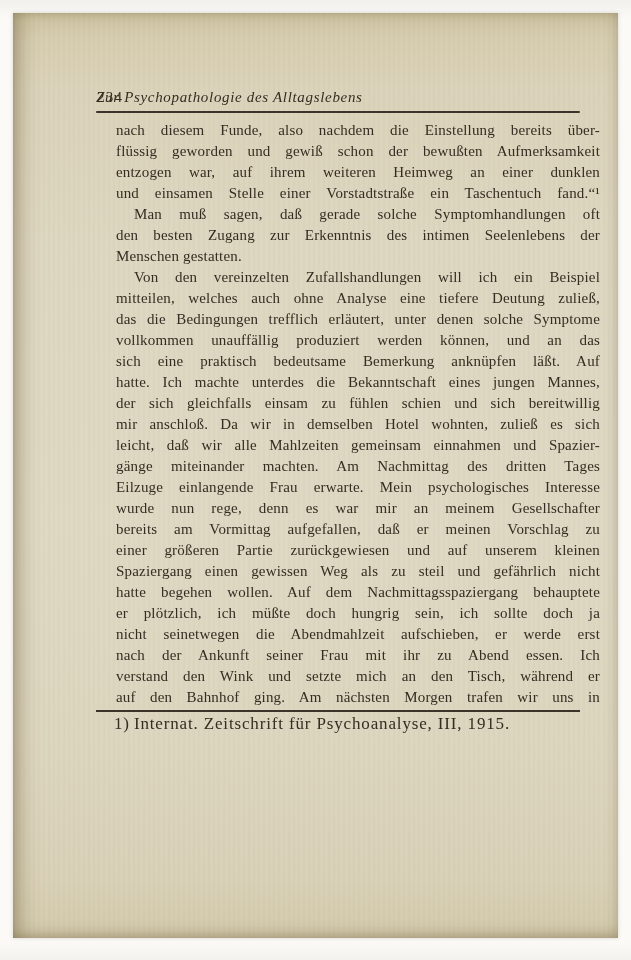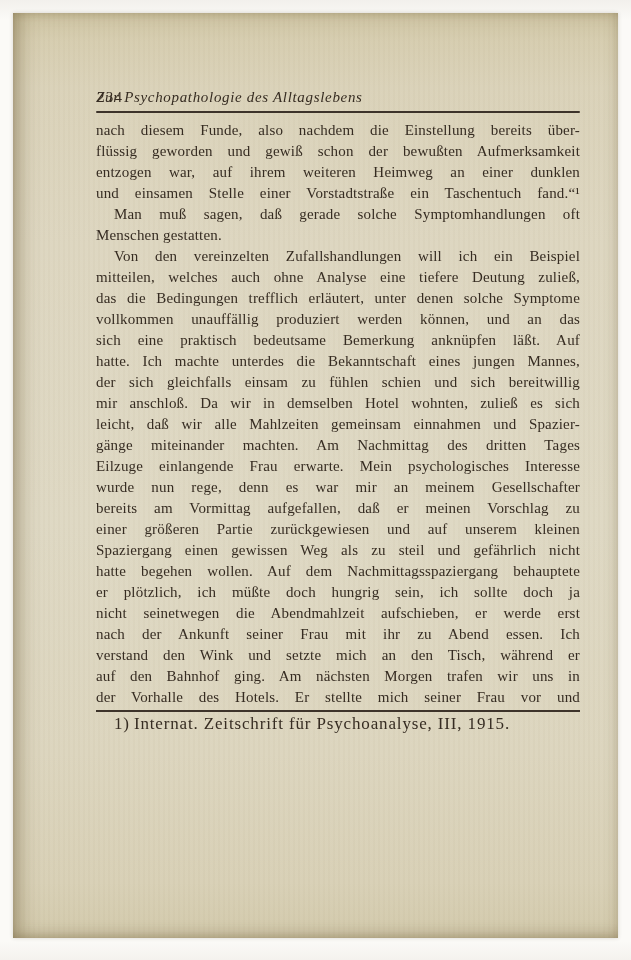--- a/index.html
+++ b/index.html
@@ -64,20 +64,21 @@
     background: #3d332a;
     margin-top: 4px;
     border-radius: 1px;
   }
   .body-text {
     width: 484px;
     margin-top: 7px;
     font-size: 15px;
     line-height: 21px;
     letter-spacing: 0.012em;
+    margin-left: 20px;
   }
   .line {
     height: 21px;
     text-align: justify;
     text-align-last: justify;
     white-space: normal;
     overflow: visible;
   }
   .line.indent { text-indent: 18px; }
   .line.last { text-align-last: left; }
@@ -107,20 +108,21 @@
       <span class="pagenum">234</span>
       <span class="runtitle">Zur Psychopathologie des Alltagslebens</span>
     </div>
     <div class="header-rule"></div>
     <div class="body-text">
         <div class="line">nach diesem Funde, also nachdem die Einstellung bereits über-</div>
         <div class="line">flüssig geworden und gewiß schon der bewußten Aufmerksamkeit</div>
         <div class="line">entzogen war, auf ihrem weiteren Heimweg an einer dunklen</div>
         <div class="line">und einsamen Stelle einer Vorstadtstraße ein Taschentuch fand.“¹</div>
         <div class="line indent">Man muß sagen, daß gerade solche Symptomhandlungen oft</div>
+        <div class="line">den besten Zugang zur Erkenntnis des intimen Seelenlebens der</div>
         <div class="line last">Menschen gestatten.</div>
         <div class="line indent">Von den vereinzelten Zufallshandlungen will ich ein Beispiel</div>
         <div class="line">mitteilen, welches auch ohne Analyse eine tiefere Deutung zuließ,</div>
         <div class="line">das die Bedingungen trefflich erläutert, unter denen solche Symptome</div>
         <div class="line">vollkommen unauffällig produziert werden können, und an das</div>
         <div class="line">sich eine praktisch bedeutsame Bemerkung anknüpfen läßt.  Auf</div>
         <div class="line">hatte. Ich machte unterdes die Bekanntschaft eines jungen Mannes,</div>
         <div class="line">der sich gleichfalls einsam zu fühlen schien und sich bereitwillig</div>
         <div class="line">mir anschloß. Da wir in demselben Hotel wohnten, zuließ es sich</div>
         <div class="line">leicht, daß wir alle Mahlzeiten gemeinsam einnahmen und Spazier-</div>
@@ -129,20 +131,19 @@
         <div class="line">wurde nun rege, denn es war mir an meinem Gesellschafter</div>
         <div class="line">bereits am Vormittag aufgefallen, daß er meinen Vorschlag zu</div>
         <div class="line">einer größeren Partie zurückgewiesen und auf unserem kleinen</div>
         <div class="line">Spaziergang einen gewissen Weg als zu steil und gefährlich nicht</div>
         <div class="line">hatte begehen wollen. Auf dem Nachmittagsspaziergang behauptete</div>
         <div class="line">er plötzlich, ich müßte doch hungrig sein, ich sollte doch ja</div>
         <div class="line">nicht seinetwegen die Abendmahlzeit aufschieben, er werde erst</div>
         <div class="line">nach der Ankunft seiner Frau mit ihr zu Abend essen. Ich</div>
         <div class="line">verstand den Wink und setzte mich an den Tisch, während er</div>
         <div class="line">auf den Bahnhof ging. Am nächsten Morgen trafen wir uns in</div>
-        <div class="line">der Vorhalle des Hotels. Er stellte mich seiner Frau vor und</div>
       </div>
     <div class="foot-rule"></div>
     <div class="footnote">
       <span class="marker">1)</span><span>Internat. Zeitschrift für Psychoanalyse, III, 1915.</span>
     </div>
   </div>
 </div>
 
 </body></html>

